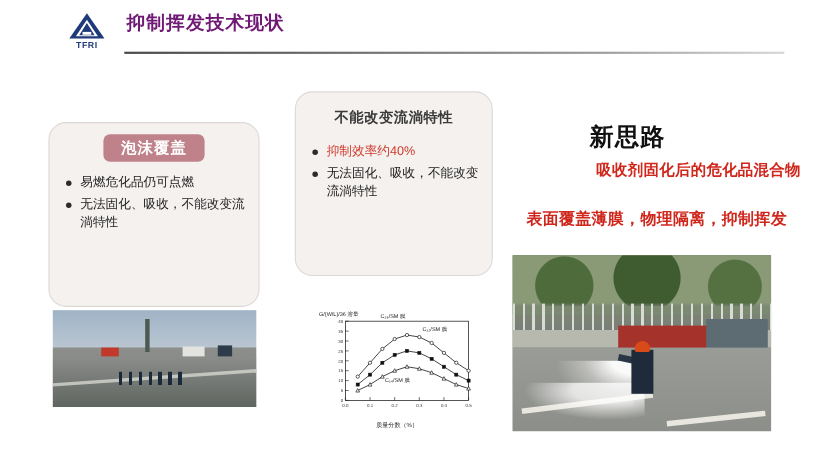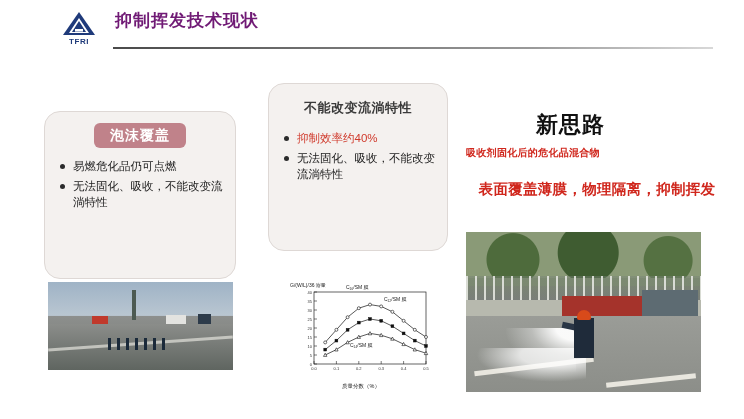--- a/index.html
+++ b/index.html
@@ -148,30 +148,30 @@
     font-size: 22px;
     font-weight: bold;
     color: #111111;
     letter-spacing: 1px;
   }
   .right-line1 {
     position: absolute;
     left: 466px;
     top: 146px;
     width: 262px;
-    text-align: left;
-    font-size: 10px;
+    text-align: right;
+    font-size: 14px;
     font-weight: bold;
     color: #d0271d;
     letter-spacing: 0.3px;
   }
   .right-line2 {
     position: absolute;
     left: 460px;
-    top: 180px;
+    top: 190px;
     width: 274px;
     text-align: center;
     font-size: 14.5px;
     font-weight: bold;
     color: #d0271d;
     letter-spacing: 0.3px;
   }
 
   
   .photo {

